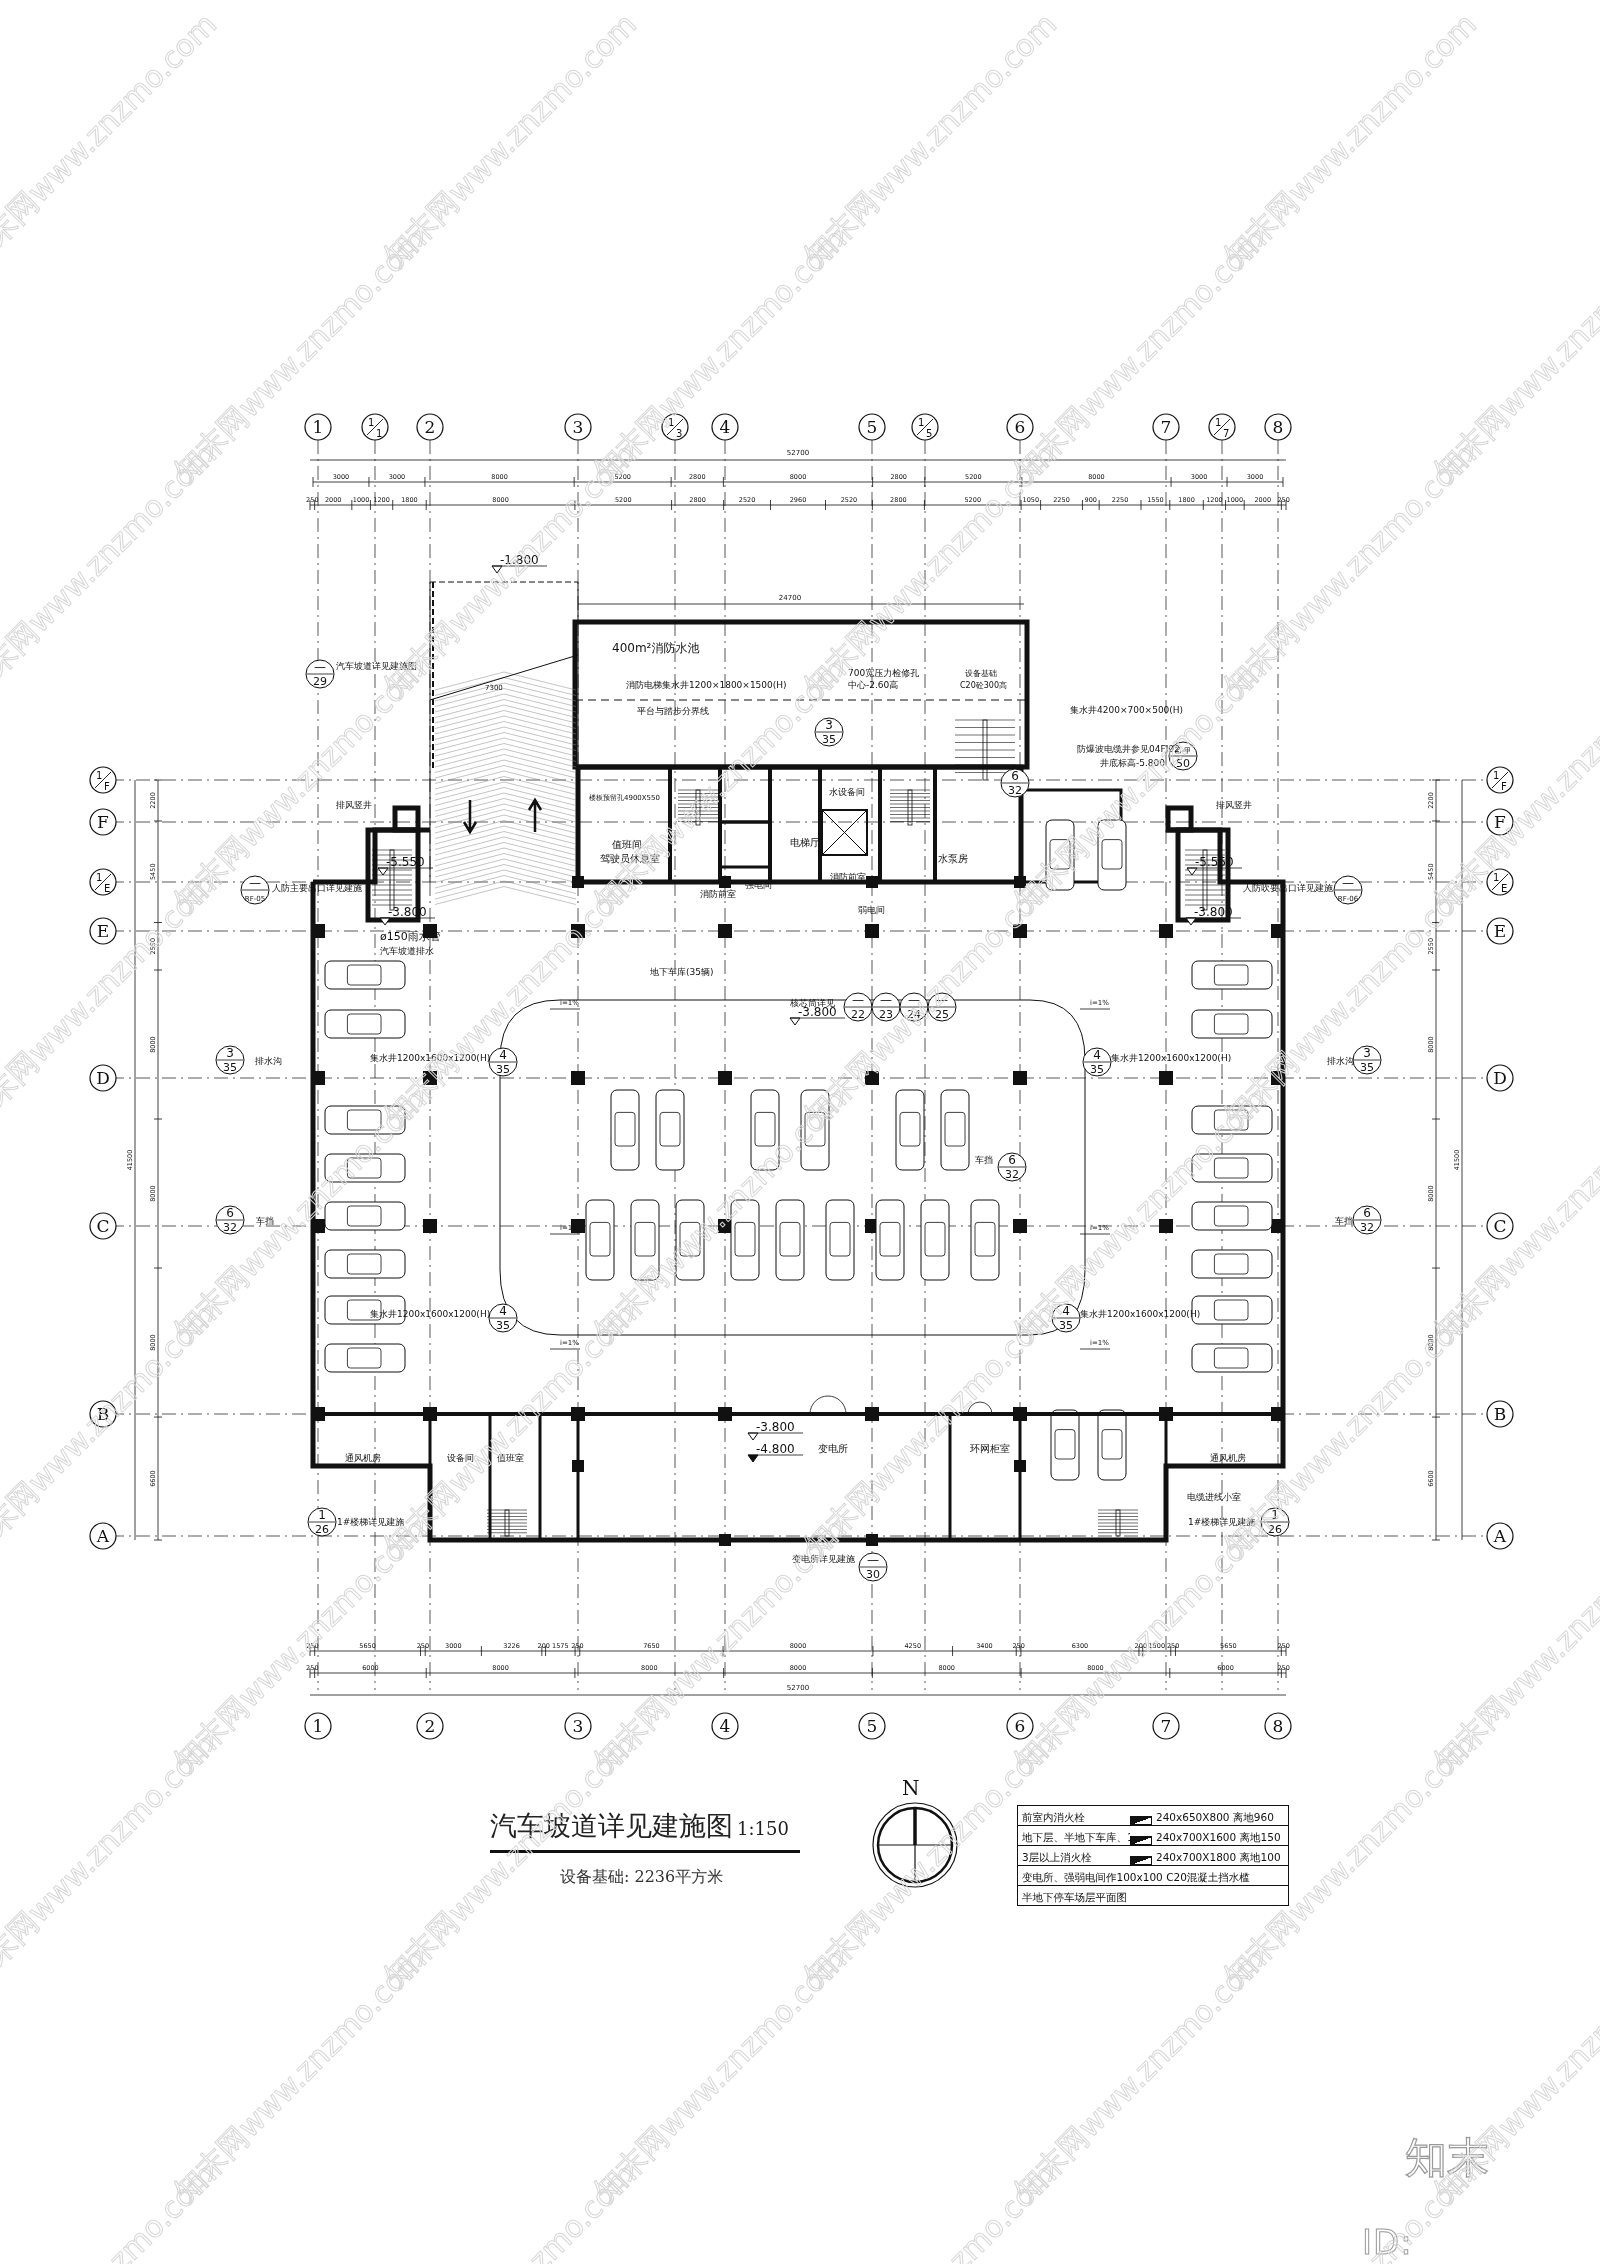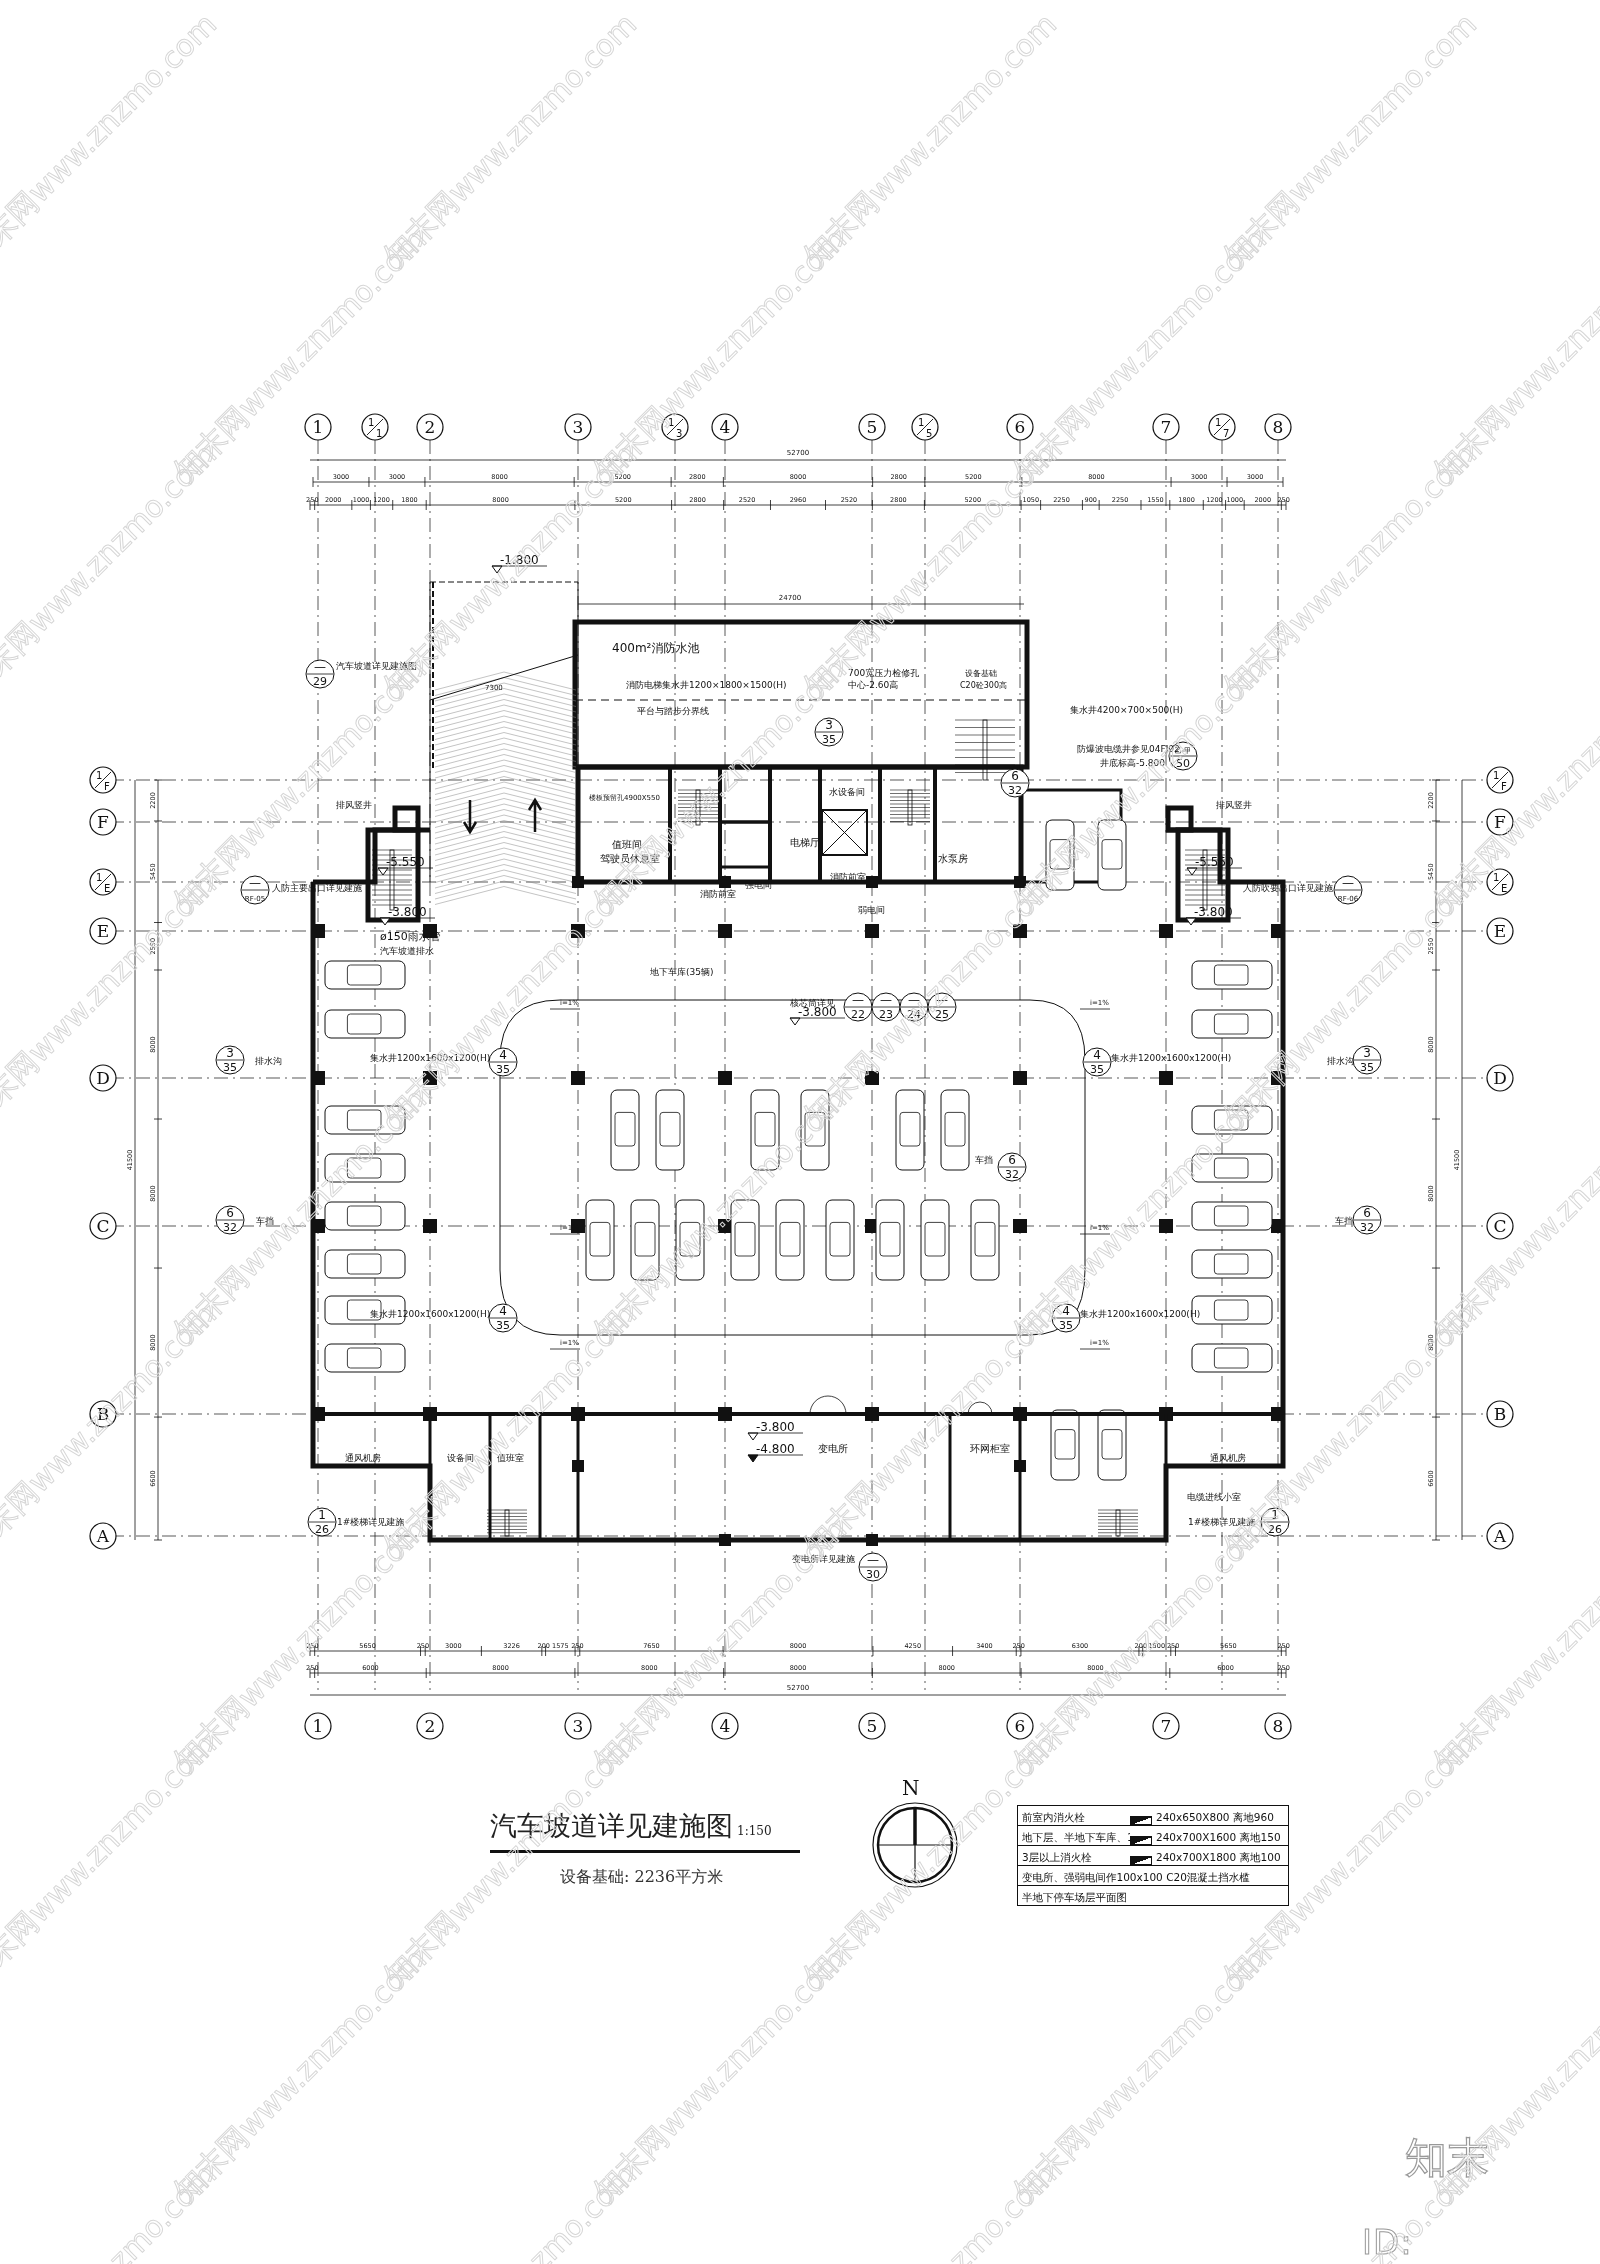--- a/index.html
+++ b/index.html
@@ -1,20 +1,20 @@
 <!DOCTYPE html>
 <html><head>
 <meta charset="utf-8">
 <style>
   html,body{margin:0;padding:0;background:#ffffff;}
   #sheet{position:relative;width:1600px;height:2264px;background:#fff;overflow:hidden;font-family:"DejaVu Sans",sans-serif;color:#111;}
   svg{position:absolute;left:0;top:0;}
   .wm{position:absolute;font-family:"DejaVu Sans",sans-serif;font-size:30px;color:transparent;-webkit-text-stroke:1px #d6d6d6;transform:rotate(-45deg);white-space:nowrap;pointer-events:none;}
   .title{position:absolute;left:490px;top:1808px;font-family:"DejaVu Serif",serif;font-size:27px;color:#222;}
-  .title .scale{font-size:12px;margin-left:4px;}
+  .title .scale{font-size:18px;margin-left:4px;}
   .title-line{position:absolute;left:490px;top:1850px;width:310px;height:3px;background:#111;}
   .subtitle{position:absolute;left:560px;top:1867px;font-family:"DejaVu Serif",serif;font-size:16px;color:#333;}
   .north-label{position:absolute;left:902px;top:1776px;font-family:"DejaVu Serif",serif;font-size:20px;}
   .legend{position:absolute;left:1017px;top:1805px;width:270px;border:1.5px solid #111;font-size:10.5px;}
   .legend-row{height:19px;border-bottom:1px solid #111;display:flex;align-items:flex-end;padding-left:4px;white-space:nowrap;}
   .legend-row:last-child{border-bottom:none;}
   .legend-row .lbl{width:108px;overflow:hidden;}
   .legend-row .sym{display:inline-block;width:20px;height:7px;background:linear-gradient(160deg,#111 55%,#fff 55%);border:1px solid #111;margin-right:4px;}
   .brand{position:absolute;left:1405px;top:2130px;font-size:42px;color:transparent;-webkit-text-stroke:1.2px #999;}
   .brand-id{position:absolute;left:1362px;top:2222px;font-size:34px;color:transparent;-webkit-text-stroke:1px #999;letter-spacing:1px;}

